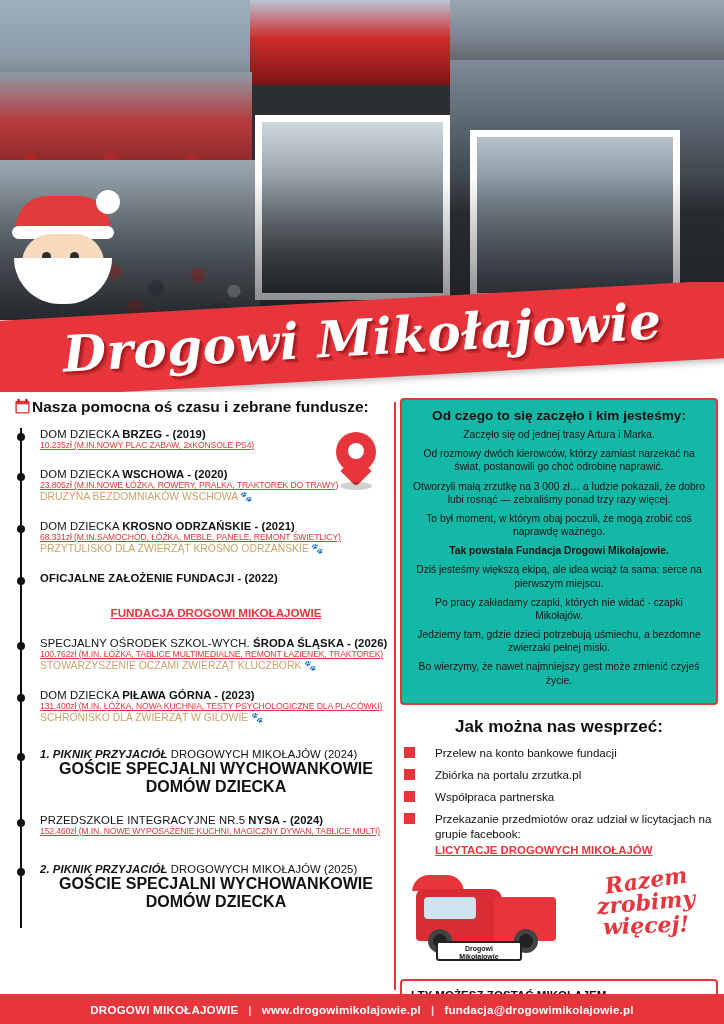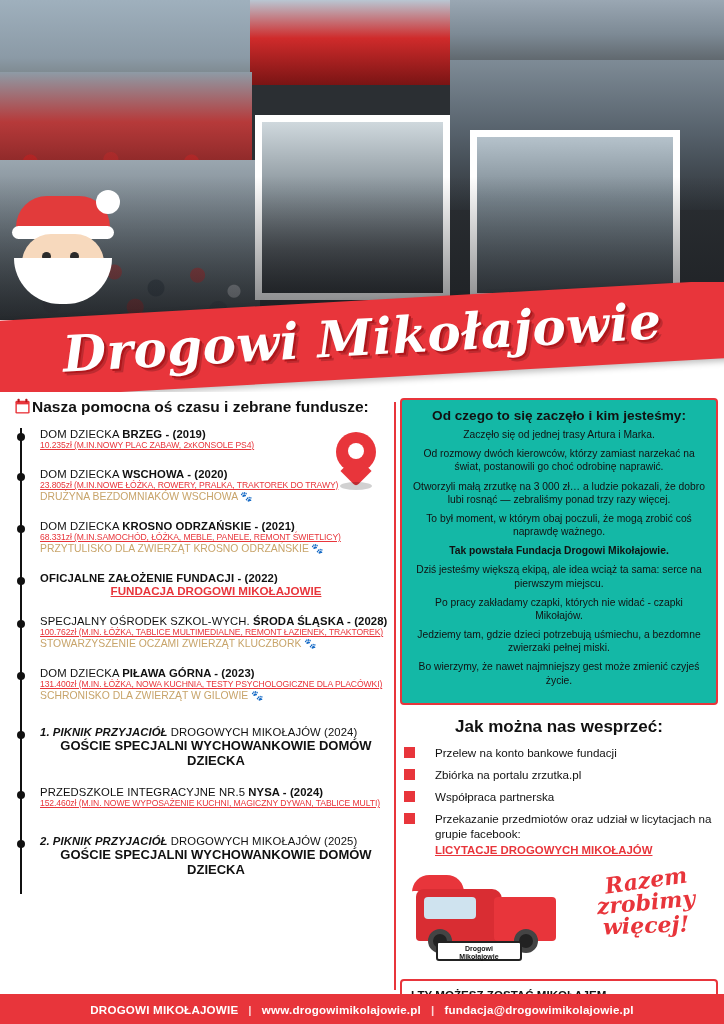--- a/index.html
+++ b/index.html
@@ -101,22 +101,22 @@
   .ev{ position:relative; padding:0 0 3px 18px; }
   .ev:before{
     content:""; position:absolute; left:-5px; top:5px; width:8px; height:8px;
     background:#111; border-radius:50%;
   }
   .ev .line1{ font-size:11.3px; color:#111; letter-spacing:.1px;margin-top:8px; }
   .ev .line1 b{ font-weight:bold; }
   .ev .amt{ font-size:8.6px; font-weight:normal; color:#e8353b; text-decoration:underline; letter-spacing:-.1px; }
   .ev .sub{ font-size:10.4px; color:#c8a46a; margin-top:1px; }
   .ev .italic{ font-style:italic; font-weight:bold; }
-  .ev .ctr{ text-align:center; font-size:13px; font-weight:bold; color:#111; }
-  .ev .fund{ text-align:center; font-size:11.6px; font-weight:bold; color:#e8353b; text-decoration:underline; }
+  .ev .ctr{ text-align:center; font-size:16px; font-weight:bold; color:#111; }
+  .ev .fund{ text-align:center; font-size:11.6px; font-weight:bold; color:#e8353b; text-decoration:underline;margin-top:22px; }
   .gap{ height:7px; }
   .paw{ color:#8a8f95; font-size:10px; }
 
   
   .pin{ position:absolute; right:16px; top:34px; width:40px; height:54px; }
   .pin .head{ width:40px; height:40px; background:#e8353b; border-radius:50% 50% 50% 50%; }
   .pin .tip{ position:absolute; left:9px; top:28px; width:22px; height:22px; background:#e8353b; transform:rotate(45deg); border-radius:0 0 4px 0;}
   .pin .hole{ position:absolute; left:12px; top:11px; width:16px; height:16px; background:#fff; border-radius:50%; }
   .pin .shadow{ position:absolute; left:4px; top:50px; width:32px; height:8px; background:rgba(0,0,0,.18); border-radius:50%; }
 
@@ -257,21 +257,21 @@
       </div>
       <div class="gap"></div>
 
       <div class="ev">
         <div class="line1"><b>OFICJALNE ZAŁOŻENIE FUNDACJI - (2022)</b></div>
         <div class="fund">FUNDACJA DROGOWI MIKOŁAJOWIE</div>
       </div>
       <div class="gap"></div>
 
       <div class="ev">
-        <div class="line1"><span>SPECJALNY OŚRODEK SZKOL-WYCH. </span><b>ŚRODA ŚLĄSKA - (2028)</b></div>
+        <div class="line1"><span>SPECJALNY OŚRODEK SZKOL-WYCH. </span><b>ŚRODA ŚLĄSKA - (2026)</b></div>
         <div class="amt">100.762zł (M.IN. ŁÓŻKA, TABLICE MULTIMEDIALNE, REMONT ŁAZIENEK, TRAKTOREK)</div>
         <div class="sub"><span>STOWARZYSZENIE OCZAMI ZWIERZĄT KLUCZBORK</span> <span class="paw">🐾</span></div>
       </div>
       <div class="gap"></div>
 
       <div class="ev">
         <div class="line1"><span>DOM DZIECKA </span><b>PIŁAWA GÓRNA - (2023)</b></div>
         <div class="amt">131.400zł (M.IN. ŁÓŻKA, NOWA KUCHNIA, TESTY PSYCHOLOGICZNE DLA PLACÓWKI)</div>
         <div class="sub"><span>SCHRONISKO DLA ZWIERZĄT W GILOWIE</span> <span class="paw">🐾</span></div>
       </div>

